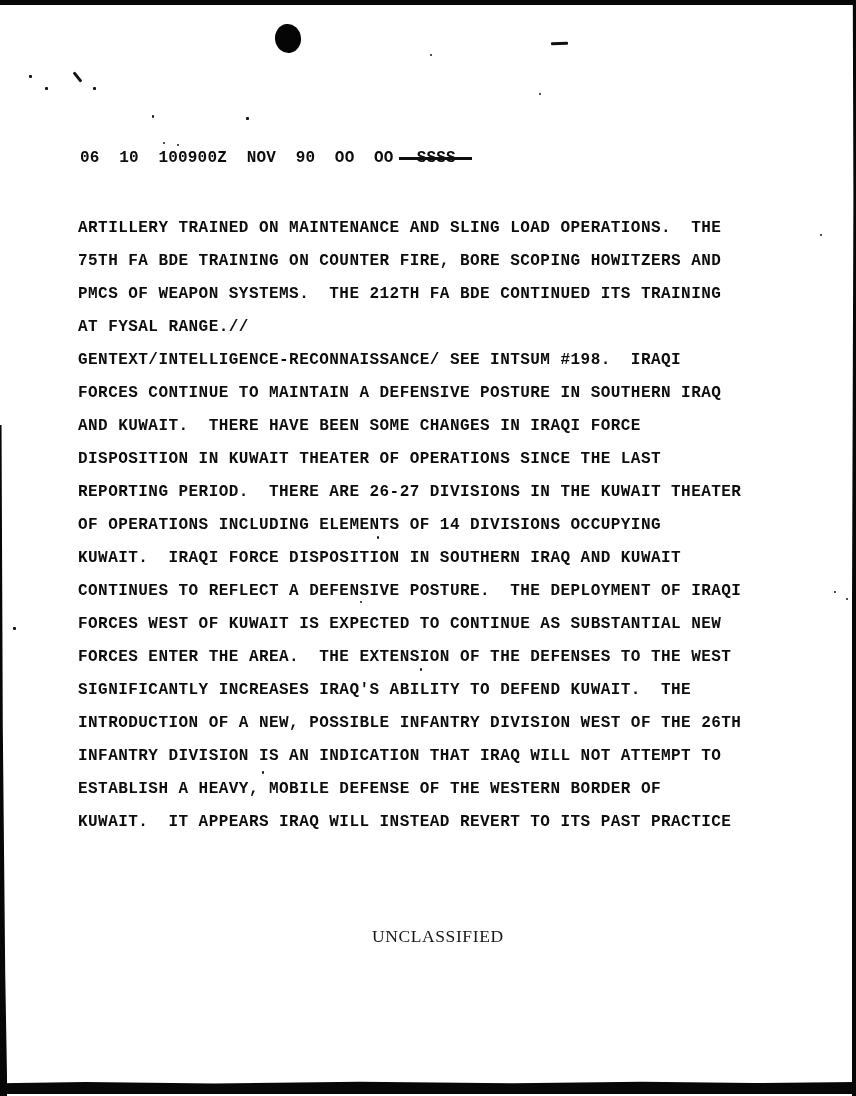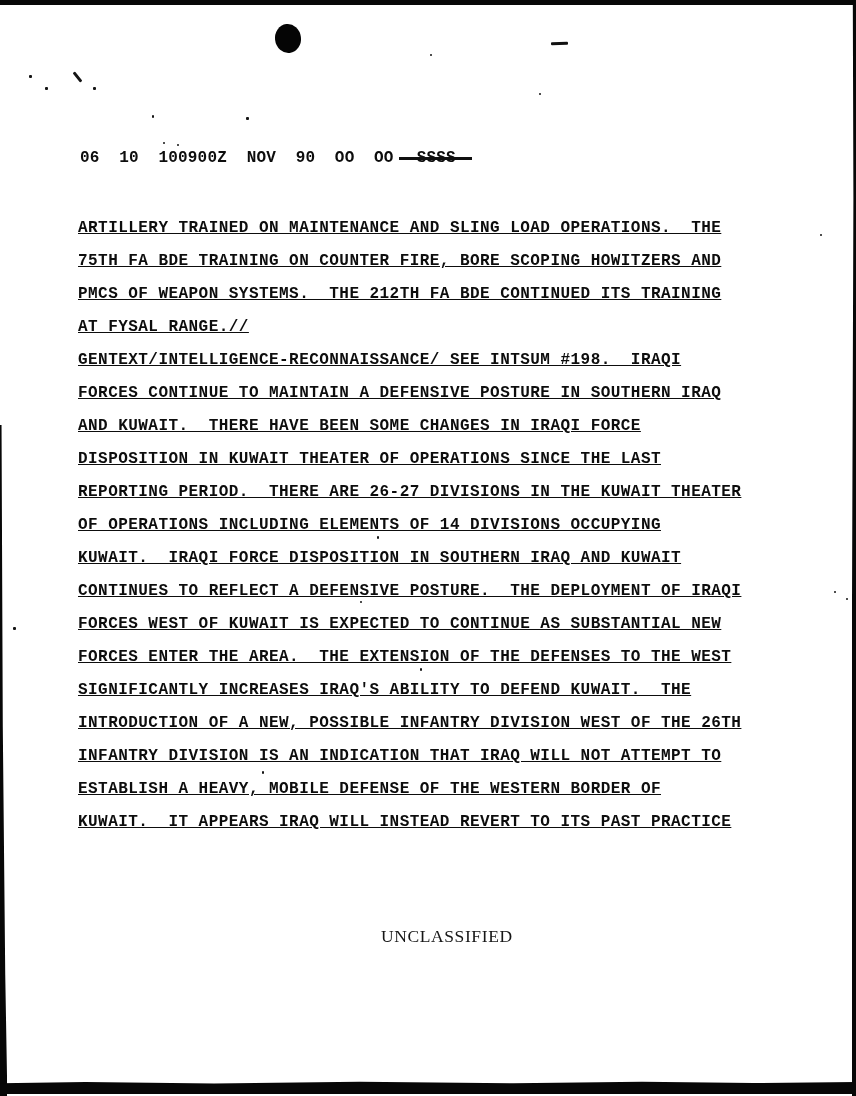--- a/index.html
+++ b/index.html
@@ -78,25 +78,24 @@
   
   .body-text {
     position: absolute; left: 78px; top: 212px;
     font-size: 16px; font-weight: bold;
     letter-spacing: 0.45px;
     white-space: pre;
   }
   .tline {
     height: 33px;
     line-height: 33px;
-    text-decoration: underline;
   }
   
   .footer-class {
-    position: absolute; left: 381px; top: 926px;
+    position: absolute; left: 372px; top: 926px;
     font-family: "Liberation Serif", "DejaVu Serif", serif;
     font-size: 17.5px;
     letter-spacing: 0.6px;
     color: #161616;
     text-align: center;
   }
   
   .speck {
     position: absolute;
     background: #151515;

